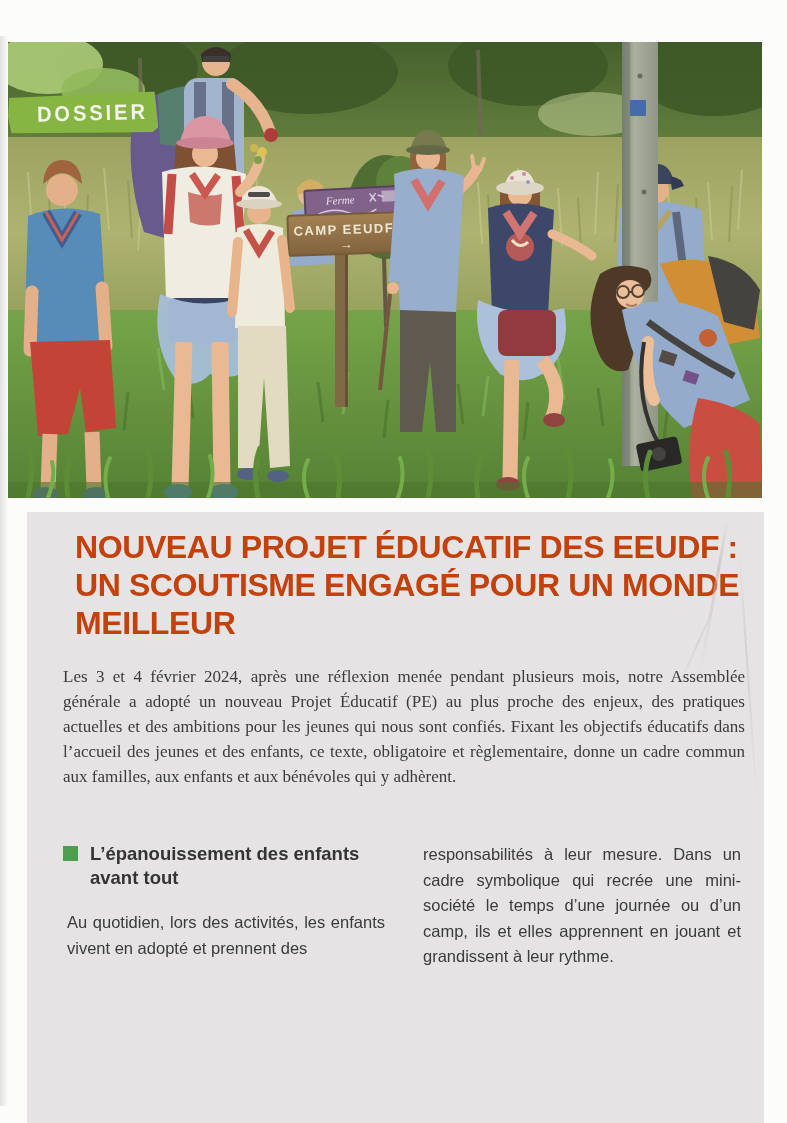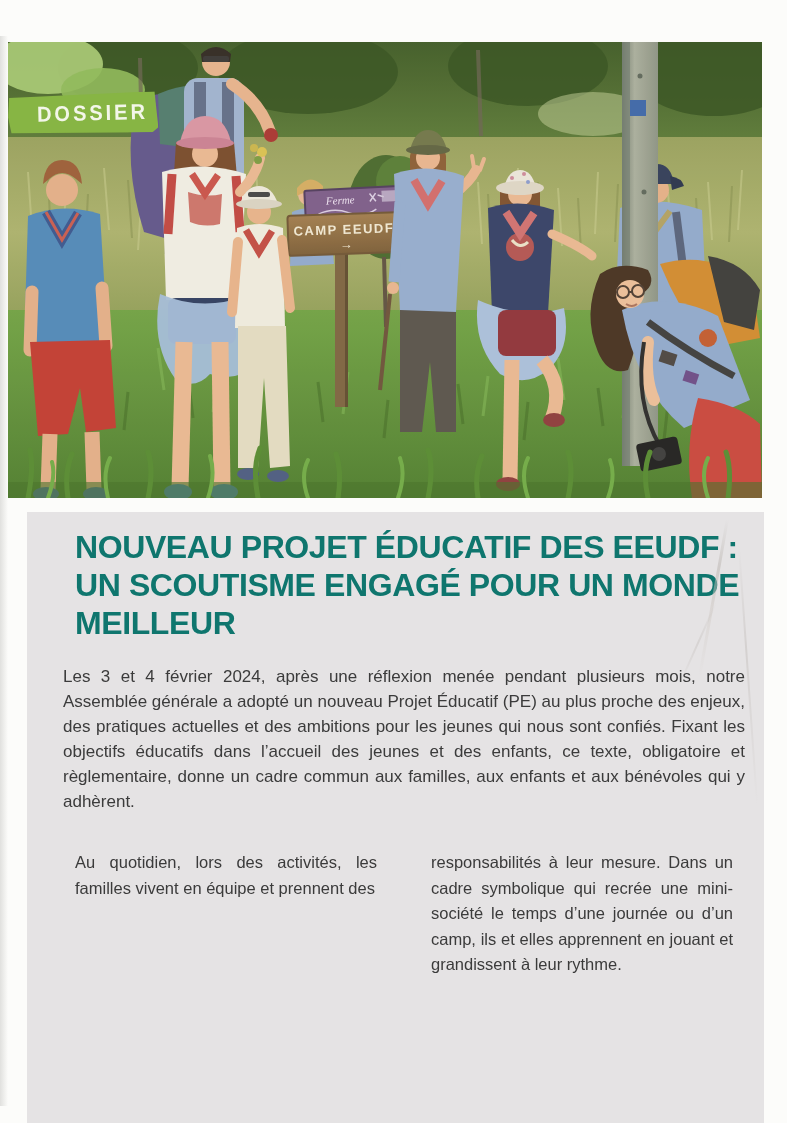--- a/index.html
+++ b/index.html
@@ -19,29 +19,29 @@
   }
   .dossier-banner span{
     color:#f3f6e9;font-size:20px;font-weight:bold;letter-spacing:3px;
     font-family:"Liberation Sans",sans-serif;transform:scaleY(1.08);
   }
 
   
   .panel{position:absolute;left:27px;top:512px;width:737px;height:611px;background:#e5e3e4;}
   .article-title{
     position:absolute;left:48px;top:16px;width:668px;margin:0;
-    color:#0f766e;font-size:32px;line-height:38px;font-weight:bold;letter-spacing:-0.4px;
+    color:#c2410c;font-size:32px;line-height:38px;font-weight:bold;letter-spacing:-0.4px;
   }
   .intro{
     position:absolute;left:36px;top:152px;width:682px;margin:0;
-    color:#3b3b3b;font-size:17px;line-height:25px;text-align:justify;
+    color:#3b3b3b;font-size:17px;line-height:25px;text-align:justify;font-family:Liberation Serif, serif;
   }
   .columns{position:absolute;left:36px;top:326px;width:682px;display:flex;gap:30px;}
   .col{width:326px;color:#3b3b3b;font-size:16.5px;line-height:25.5px;text-align:justify;}
-  .col p{margin:12px;}
+  .col p{margin:4px;}
   .section-heading{
     position:relative;margin:4px 0 20px 0;padding-left:27px;
     font-size:18.5px;line-height:24px;font-weight:bold;color:#343434;text-align:left;
   }
   .bullet{position:absolute;left:0;top:4px;width:15px;height:15px;background:#4e9e50;}
 
   
   .scan-edge{position:absolute;left:0;top:36px;width:8px;height:1070px;
     background:linear-gradient(90deg,rgba(100,100,95,.18),rgba(100,100,95,0));}
   .crease{position:absolute;border-radius:2px;}
@@ -297,21 +297,25 @@
     </div>
   </div>
 
   <div class="panel">
     <h1 class="article-title">NOUVEAU PROJET ÉDUCATIF DES EEUDF : UN SCOUTISME ENGAGÉ POUR UN MONDE MEILLEUR</h1>
 
     <p class="intro">Les 3 et 4 février 2024, après une réflexion menée pendant plusieurs mois, notre Assemblée générale a adopté un nouveau Projet Éducatif (PE) au plus proche des enjeux, des pratiques actuelles et des ambitions pour les jeunes qui nous sont confiés. Fixant les objectifs éducatifs dans l’accueil des jeunes et des enfants, ce texte, obligatoire et règlementaire, donne un cadre commun aux familles, aux enfants et aux bénévoles qui y adhèrent.</p>
 
     <div class="columns">
       <div class="col">
-        <p>Au quotidien, lors des activités, les familles vivent en équipe et prennent des</p>
+        <h2 class="section-heading">
+          <span class="bullet"></span>
+          <span>L’épanouissement des enfants avant tout</span>
+        </h2>
+        <p>Au quotidien, lors des activités, les enfants vivent en adopté et prennent des</p>
       </div>
       <div class="col">
         <p>responsabilités à leur mesure. Dans un cadre symbolique qui recrée une mini-société le temps d’une journée ou d’un camp, ils et elles apprennent en jouant et grandissent à leur rythme.</p>
       </div>
     </div>
   </div>
 
   <div class="scan-edge"></div>
   <div class="crease crease-a"></div>
   <div class="crease crease-b"></div>

